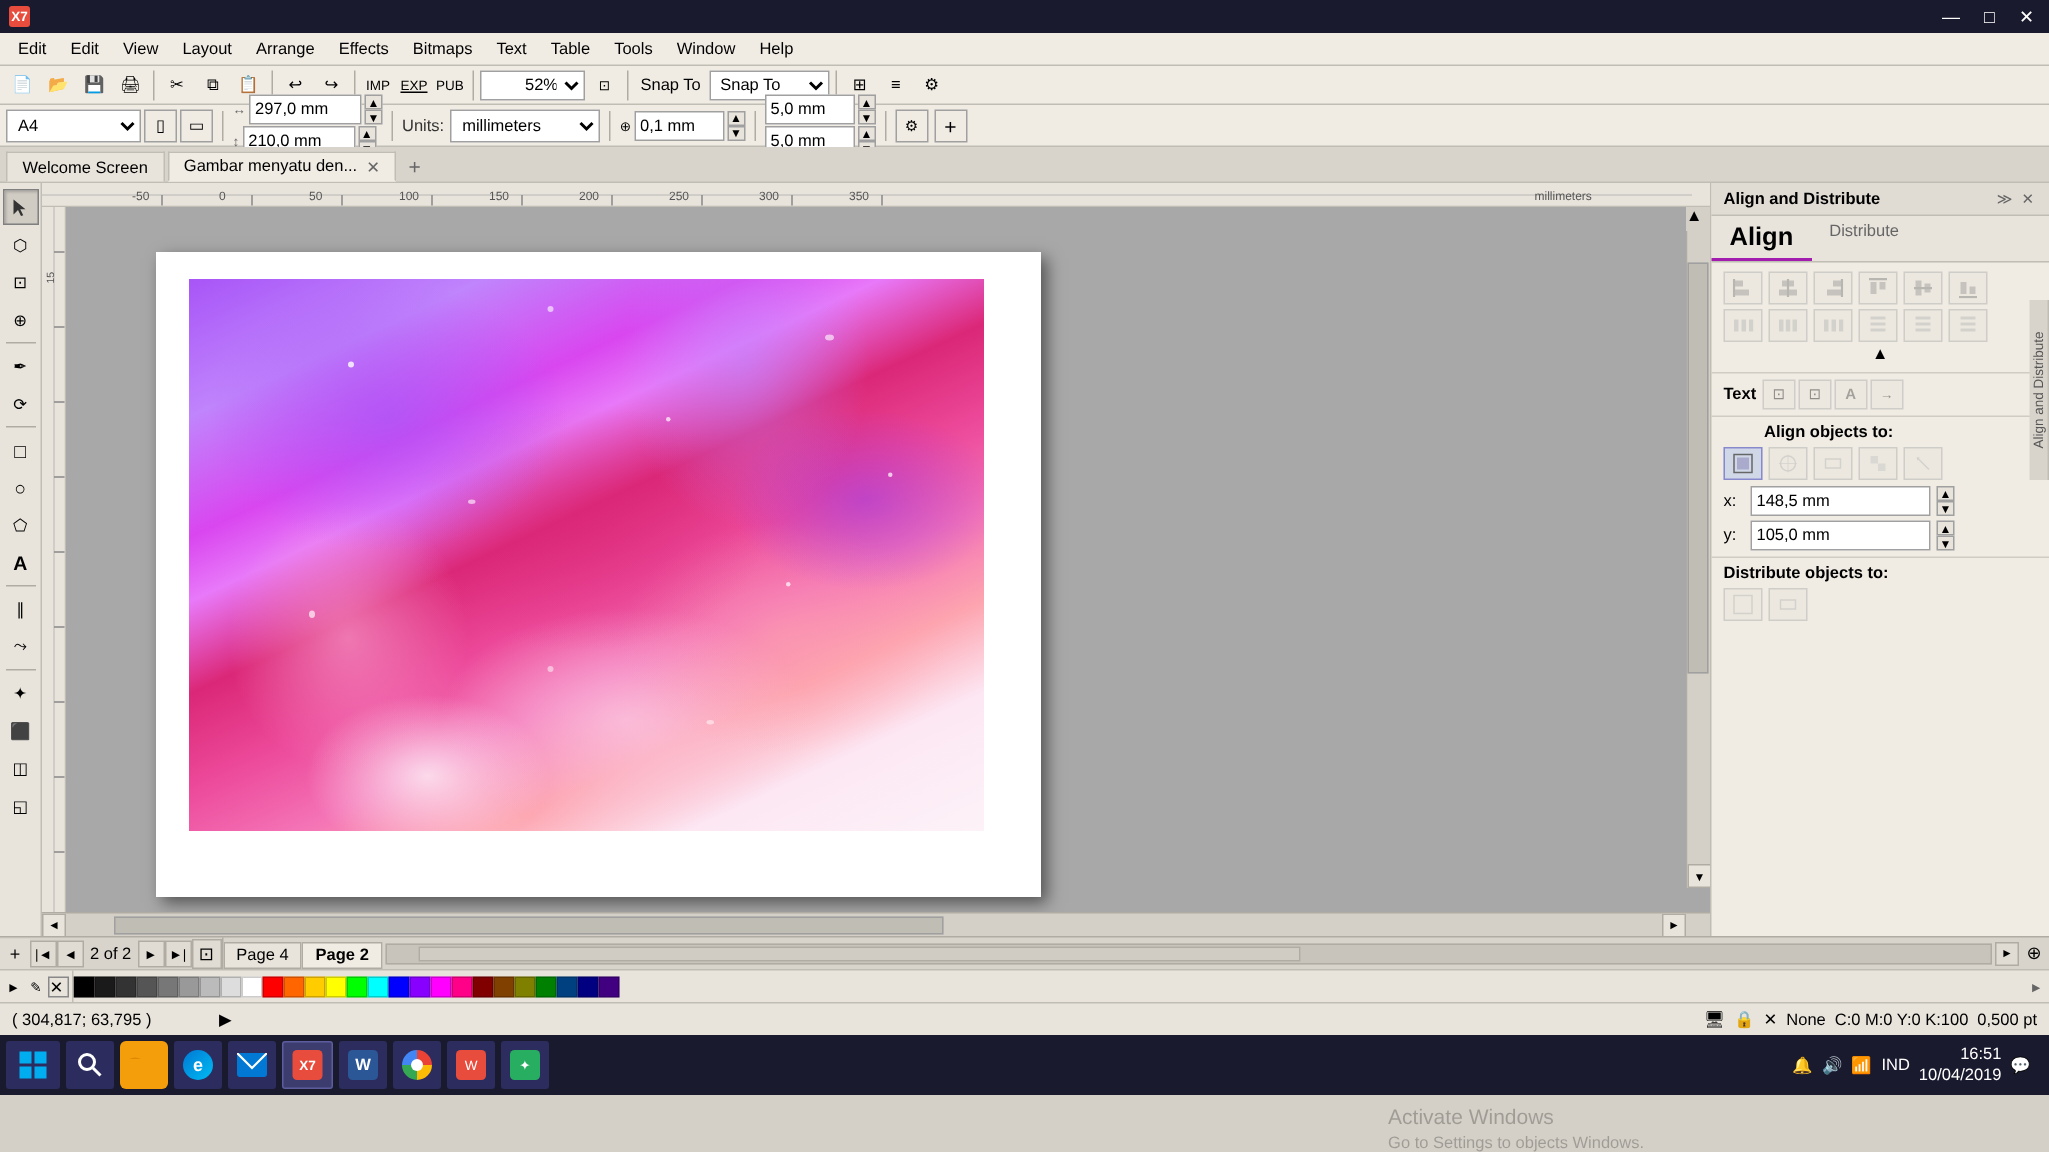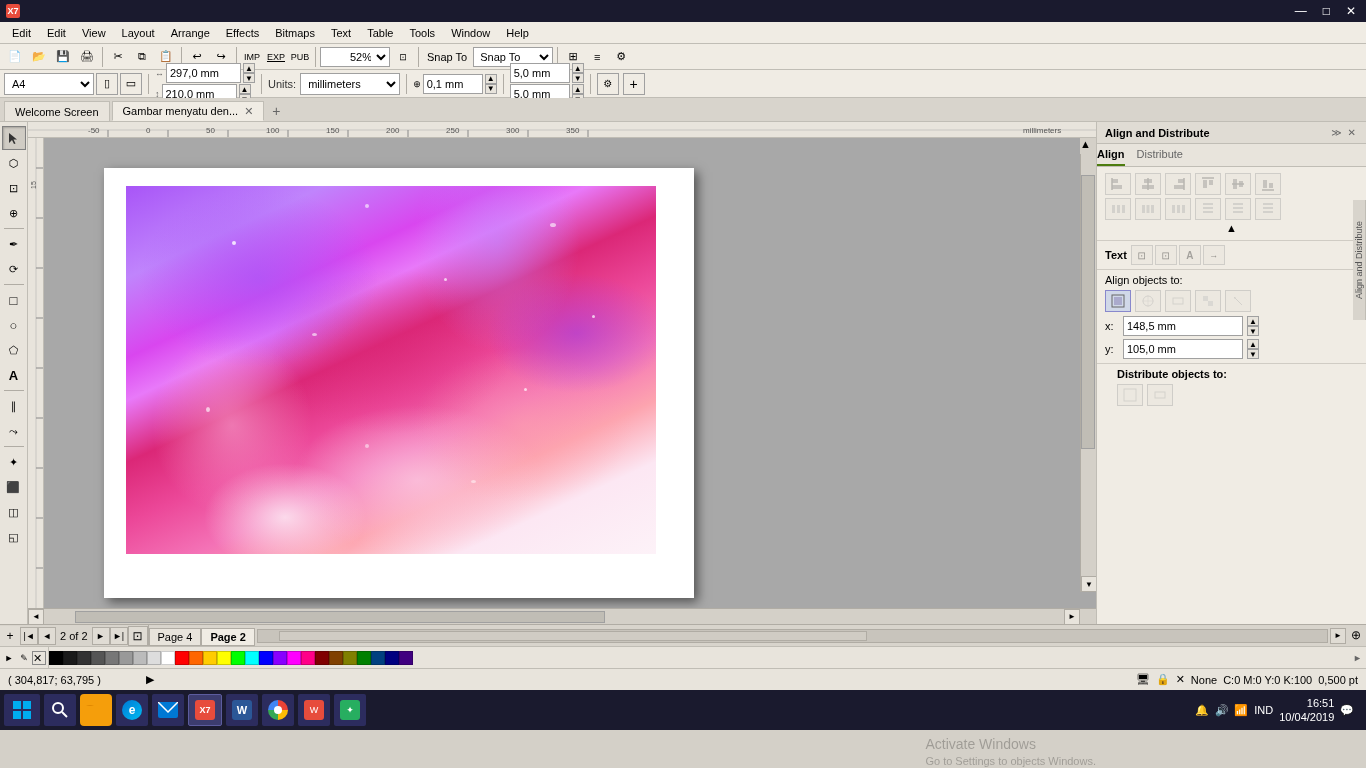--- a/index.html
+++ b/index.html
@@ -185,21 +185,21 @@
     }
     .canvas-container {
       flex: 1;
       background: #a8a8a8;
       overflow: hidden;
       position: relative;
     }
 
     
     .right-panel {
-      width: 270px;
+      width: 226px;
       background: #f0ece4;
       border-left: 1px solid #c0bdb5;
       display: flex;
       flex-direction: column;
     }
     .right-panel-header {
       display: flex;
       align-items: center;
       justify-content: space-between;
       padding: 4px 8px;
@@ -614,21 +614,21 @@
     <div class="right-panel">
       <div class="right-panel-header">
         <span class="right-panel-title">Align and Distribute</span>
         <div class="right-panel-btns">
           <span class="right-panel-btn">≫</span>
           <span class="right-panel-btn">✕</span>
         </div>
       </div>
 
       <div style="display:flex;border-bottom:1px solid #c0bdb5;background:#e8e4dc;">
-        <div style="padding:4px 0;font-size:11px;font-weight:bold;border-bottom:2px solid #4d7c0f;cursor:pointer;">Align</div>
+        <div style="padding:4px 12px;font-size:17px;font-weight:bold;border-bottom:2px solid #a21caf;cursor:pointer;">Align</div>
         <div style="padding:4px 12px;font-size:11px;color:#666;cursor:pointer;">Distribute</div>
       </div>
 
       <div style="padding:6px 8px;">
 
         <div style="display:grid;grid-template-columns:repeat(6,28px);gap:2px;margin-bottom:3px;">
           <button class="align-btn disabled" title="Align Left">
             <svg width="14" height="14" viewBox="0 0 14 14">
                 <rect x="1" y="2" width="6" height="4" fill="#888"></rect>
                 <rect x="1" y="8" width="10" height="4" fill="#888"></rect>
@@ -726,21 +726,21 @@
           <div style="display:flex;gap:2px;">
             <button class="align-btn disabled" style="width:22px;height:20px;font-size:10px;">⊡</button>
             <button class="align-btn disabled" style="width:22px;height:20px;font-size:10px;">⊡</button>
             <button class="align-btn disabled" style="width:22px;height:20px;font-size:10px;font-weight:bold;color:#333;">A</button>
             <button class="align-btn disabled" style="width:22px;height:20px;font-size:9px;">→</button>
           </div>
         </div>
       </div>
 
       <div style="padding:4px 8px;border-bottom:1px solid #d0ccc4;">
-        <div style="font-size:11px;font-weight:normal;margin-bottom:4px;">Align objects to:</div>
+        <div style="font-size:11px;font-weight:bold;margin-bottom:4px;margin-left:27px;">Align objects to:</div>
         <div style="display:grid;grid-template-columns:repeat(5,28px);gap:2px;margin-bottom:4px;">
           <button class="align-btn" style="background:#d0d8e8;border-color:#8888cc;">
             <svg width="14" height="14" viewBox="0 0 14 14">
                 <rect x="1" y="1" width="12" height="12" fill="none" stroke="#666" stroke-width="1"></rect>
                 <rect x="3" y="3" width="8" height="8" fill="#aac"></rect>
               </svg>
           </button>
           <button class="align-btn disabled">
             <svg width="14" height="14" viewBox="0 0 14 14">
                 <circle cx="7" cy="7" r="5" fill="none" stroke="#aaa" stroke-width="1"></circle>
@@ -778,21 +778,21 @@
         <div style="display:flex;align-items:center;gap:4px;">
           <span style="font-size:11px;width:14px;">y:</span>
           <input class="panel-input" value="105,0 mm" style="width: 120px;">
           <div class="spin-group">
             <div class="panel-arrow-btn">▲</div>
             <div class="panel-arrow-btn">▼</div>
           </div>
         </div>
       </div>
 
-      <div style="padding:4px 8px;margin-left:12px;">
+      <div style="padding:4px 8px;">
         <div style="font-size:11px;font-weight:bold;margin-bottom:4px;">Distribute objects to:</div>
         <div style="display:grid;grid-template-columns:repeat(4,28px);gap:2px;">
           <button class="align-btn disabled">
             <svg width="14" height="14" viewBox="0 0 14 14">
                 <rect x="1" y="1" width="12" height="12" fill="none" stroke="#aaa" stroke-width="1"></rect>
               </svg>
           </button>
           <button class="align-btn disabled">
             <svg width="14" height="14" viewBox="0 0 14 14">
                 <rect x="2" y="4" width="10" height="6" fill="none" stroke="#aaa" stroke-width="1"></rect>

